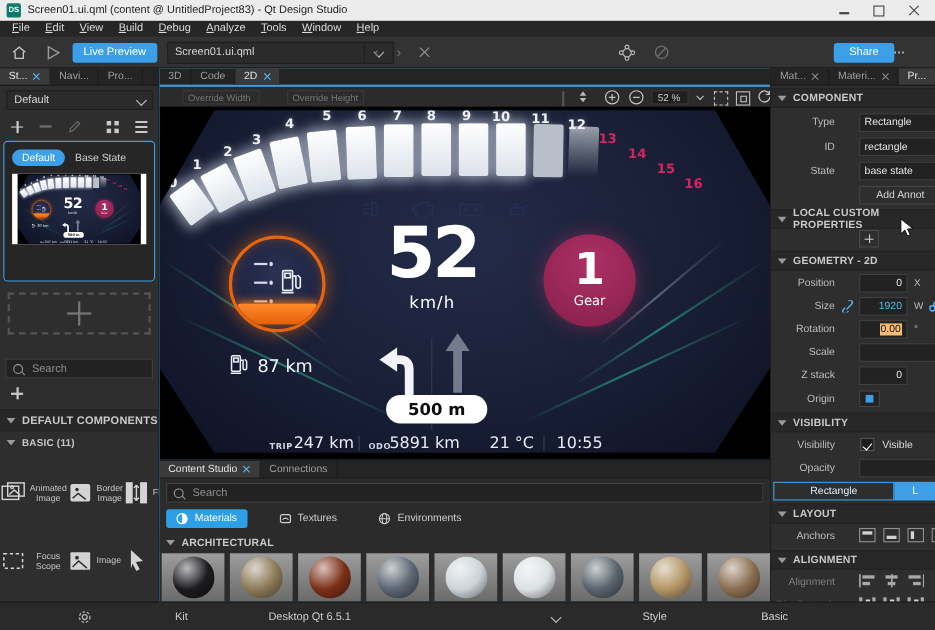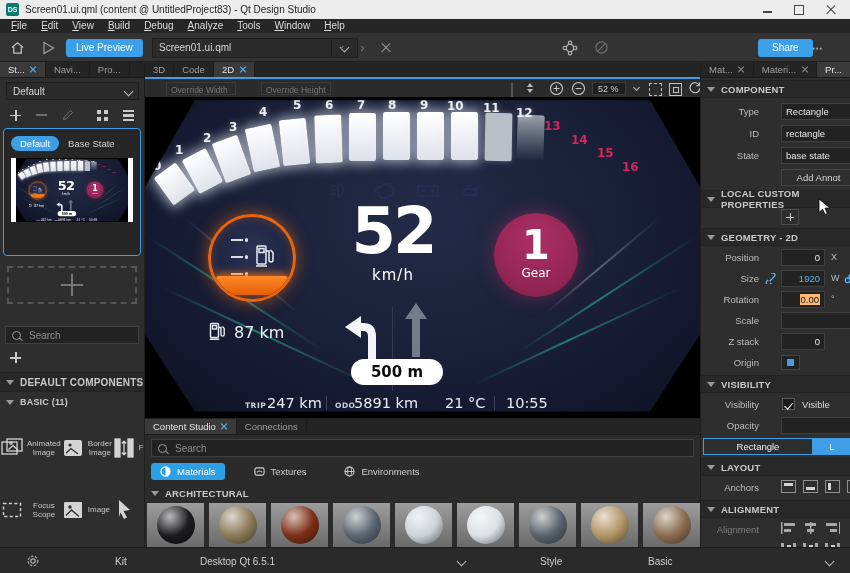--- a/index.html
+++ b/index.html
@@ -169,21 +169,21 @@
   .anc-r::before{top:2px;bottom:2px;right:2px;width:3px;}
   .alg{width:15px;height:12px;background-repeat:no-repeat;}
   .alg-l{background-image:linear-gradient(#a8a8a8,#a8a8a8),linear-gradient(#a8a8a8,#a8a8a8),linear-gradient(#a8a8a8,#a8a8a8);background-size:1.5px 12px,11px 3px,7px 3px;background-position:0 0,3px 1px,3px 7px;}
   .alg-c{background-image:linear-gradient(#a8a8a8,#a8a8a8),linear-gradient(#a8a8a8,#a8a8a8),linear-gradient(#a8a8a8,#a8a8a8);background-size:1.5px 12px,11px 3px,7px 3px;background-position:7px 0,2px 1px,4px 7px;}
   .alg-r{background-image:linear-gradient(#a8a8a8,#a8a8a8),linear-gradient(#a8a8a8,#a8a8a8),linear-gradient(#a8a8a8,#a8a8a8);background-size:1.5px 12px,11px 3px,7px 3px;background-position:13.5px 0,1px 1px,5px 7px;}
   .dst{width:15px;height:12px;background-repeat:no-repeat;background-image:linear-gradient(#a8a8a8,#a8a8a8),linear-gradient(#cfcfcf,#cfcfcf),linear-gradient(#a8a8a8,#a8a8a8);background-size:3px 12px,4px 8px,3px 12px;background-position:0 0,5.5px 2px,12px 0;}
   .cursor-arrow{position:absolute;left:818px;top:198px;z-index:50;}
 
   
   .statusbar{position:absolute;left:0;top:547px;width:850px;height:26px;background:#2a2a2a;border-top:1px solid #1c1c1c;box-sizing:border-box;}
-  .sb{position:absolute;top:0;height:26px;display:flex;align-items:center;font-size:10px;color:#cfcfcf;}
+  .sb{position:absolute;top:0;height:26px;display:flex;align-items:center;font-size:10px;color:#cfcfcf;margin-left:44px;}
 </style>
 </head>
 <body>
 
 <div class="app">
 
   <div class="titlebar">
     <span class="appicon">DS</span>
     <span>Screen01.ui.qml (content @ UntitledProject83) - Qt Design Studio</span>
     <div class="winbtns">

